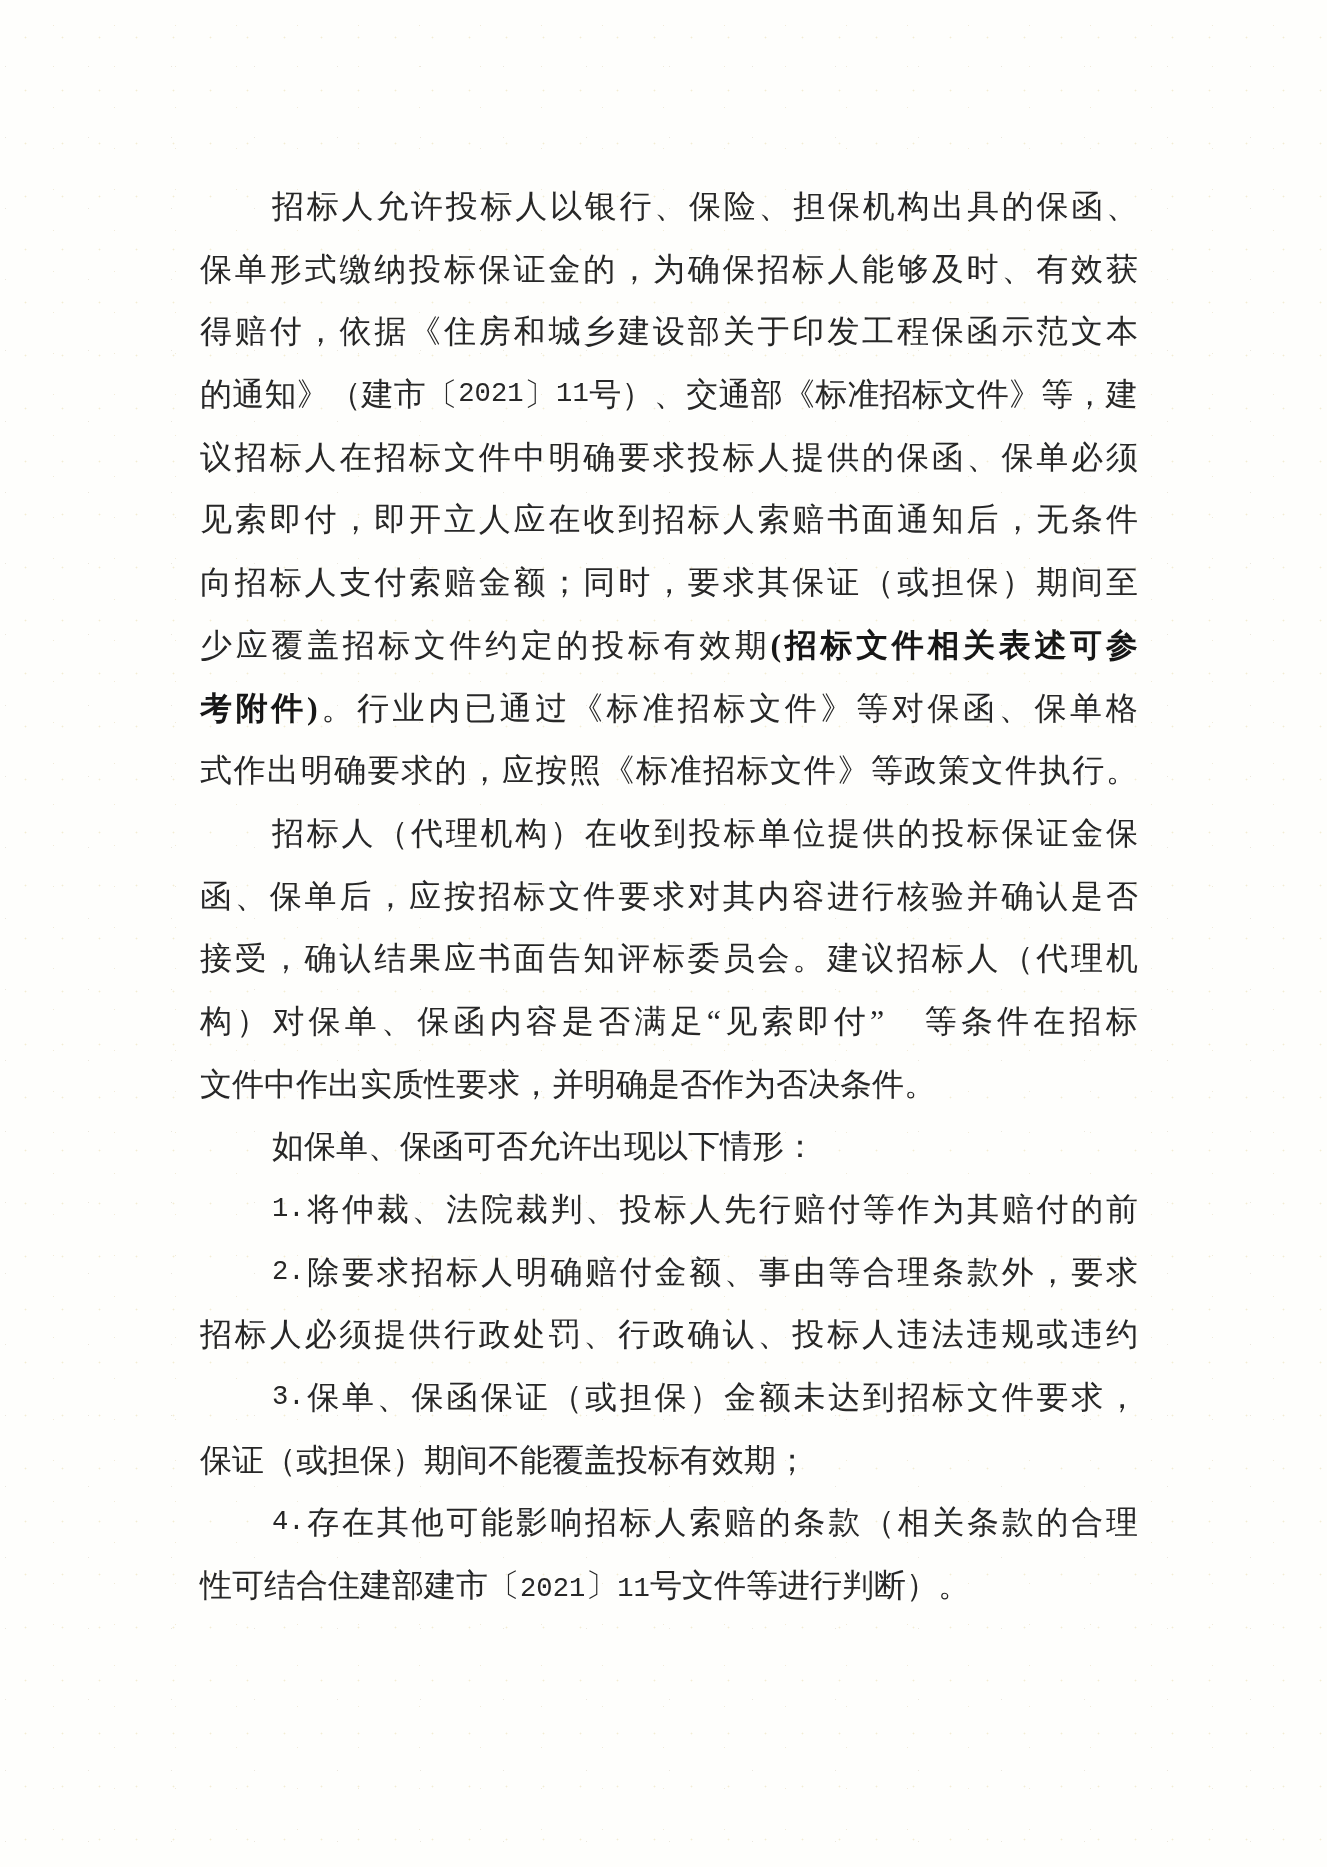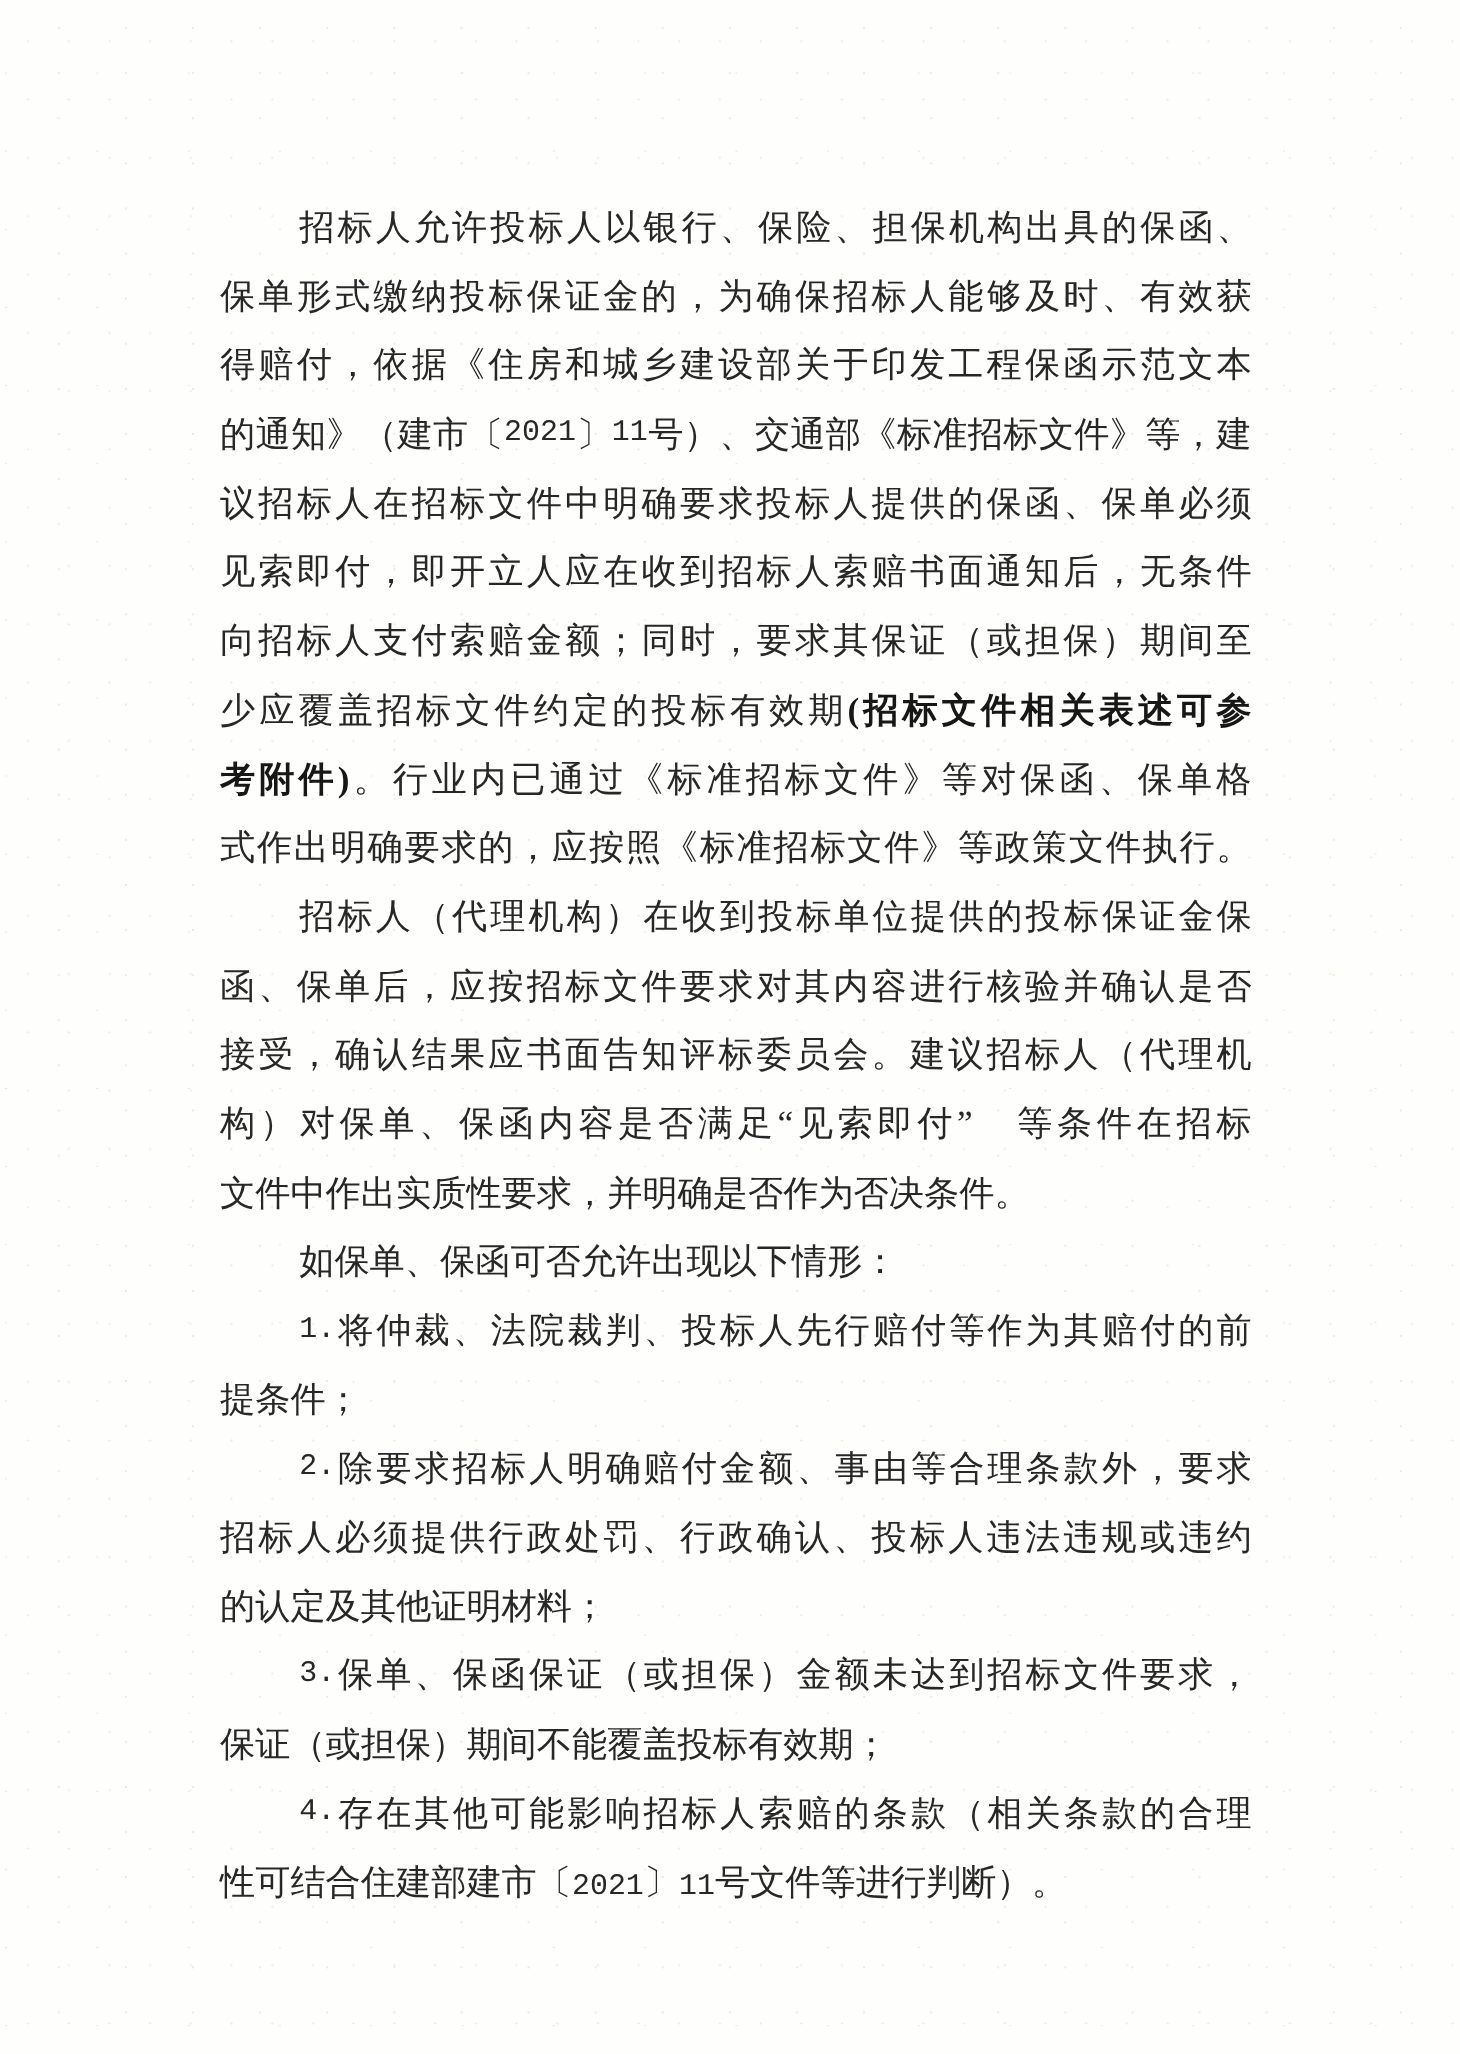--- a/index.html
+++ b/index.html
@@ -483,21 +483,20 @@
       <span class="u">付</span>
       <span class="u">等</span>
       <span class="u">作</span>
       <span class="u">为</span>
       <span class="u">其</span>
       <span class="u">赔</span>
       <span class="u">付</span>
       <span class="u">的</span>
       <span class="u">前</span>
     </div>
-    <div class="line"><span class="u">提</span><span class="u">条</span><span class="u">件</span><span class="u">；</span></div>
     <div class="line fill indent">
       <span class="u num">2.</span>
       <span class="u">除</span>
       <span class="u">要</span>
       <span class="u">求</span>
       <span class="u">招</span>
       <span class="u">标</span>
       <span class="u">人</span>
       <span class="u">明</span>
       <span class="u">确</span>
@@ -540,21 +539,20 @@
       <span class="u">标</span>
       <span class="u">人</span>
       <span class="u">违</span>
       <span class="u">法</span>
       <span class="u">违</span>
       <span class="u">规</span>
       <span class="u">或</span>
       <span class="u">违</span>
       <span class="u">约</span>
     </div>
-    <div class="line"><span class="u">的</span><span class="u">认</span><span class="u">定</span><span class="u">及</span><span class="u">其</span><span class="u">他</span><span class="u">证</span><span class="u">明</span><span class="u">材</span><span class="u">料</span><span class="u">；</span></div>
     <div class="line fill indent">
       <span class="u num">3.</span>
       <span class="u">保</span>
       <span class="u">单</span>
       <span class="u">、</span>
       <span class="u">保</span>
       <span class="u">函</span>
       <span class="u">保</span>
       <span class="u">证</span>
       <span class="u">（</span>

